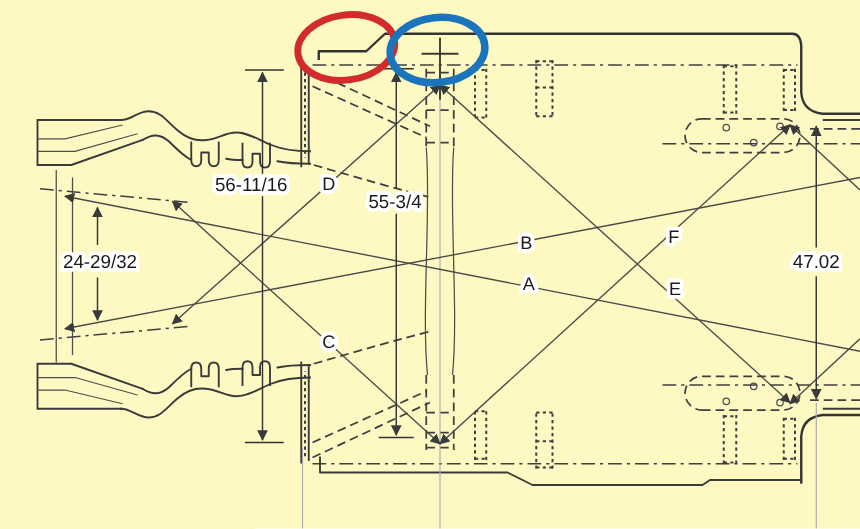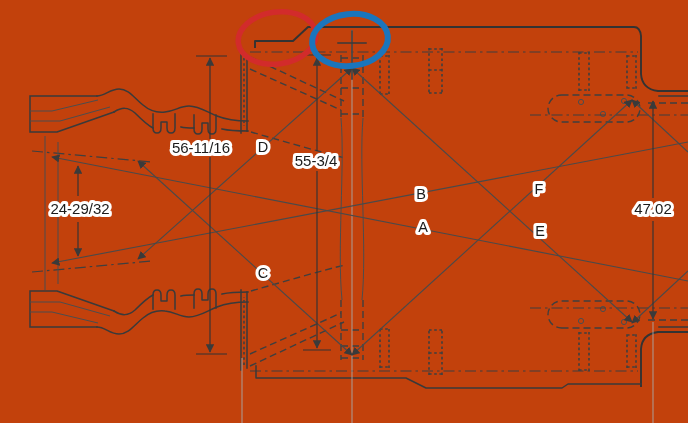--- a/index.html
+++ b/index.html
@@ -1,16 +1,16 @@
 <!DOCTYPE html>
 <html><head>
 <meta charset="utf-8">
 <style>
   html,body{margin:0;padding:0;background:#fff;}
-  #stage{position:relative;width:688px;height:423px;background:#c2410c;overflow:hidden;
+  #stage{position:relative;width:688px;height:423px;background:#fef9c3;overflow:hidden;
          font-family:"Liberation Sans", sans-serif;}
   svg{display:block}
   .s   {stroke:#3a3a3a;stroke-width:1.5;fill:none;stroke-linecap:square;stroke-linejoin:round}
   .sw  {stroke:#333;stroke-width:1.9;fill:none;stroke-linejoin:round}
   .thin{stroke:#4d4d4d;stroke-width:1;fill:none}
   .d   {stroke:#3f3f3f;stroke-width:1.4;fill:none;stroke-dasharray:7 4}
   .d2  {stroke:#3f3f3f;stroke-width:1.6;fill:none;stroke-dasharray:2.6 2.6}
   .dd  {stroke:#3f3f3f;stroke-width:1.2;fill:none;stroke-dasharray:11 4 2.5 4}
   .ln  {stroke:#4a4a4a;stroke-width:1.1;fill:none}
   .dim {stroke:#333;stroke-width:1.15;fill:none}

